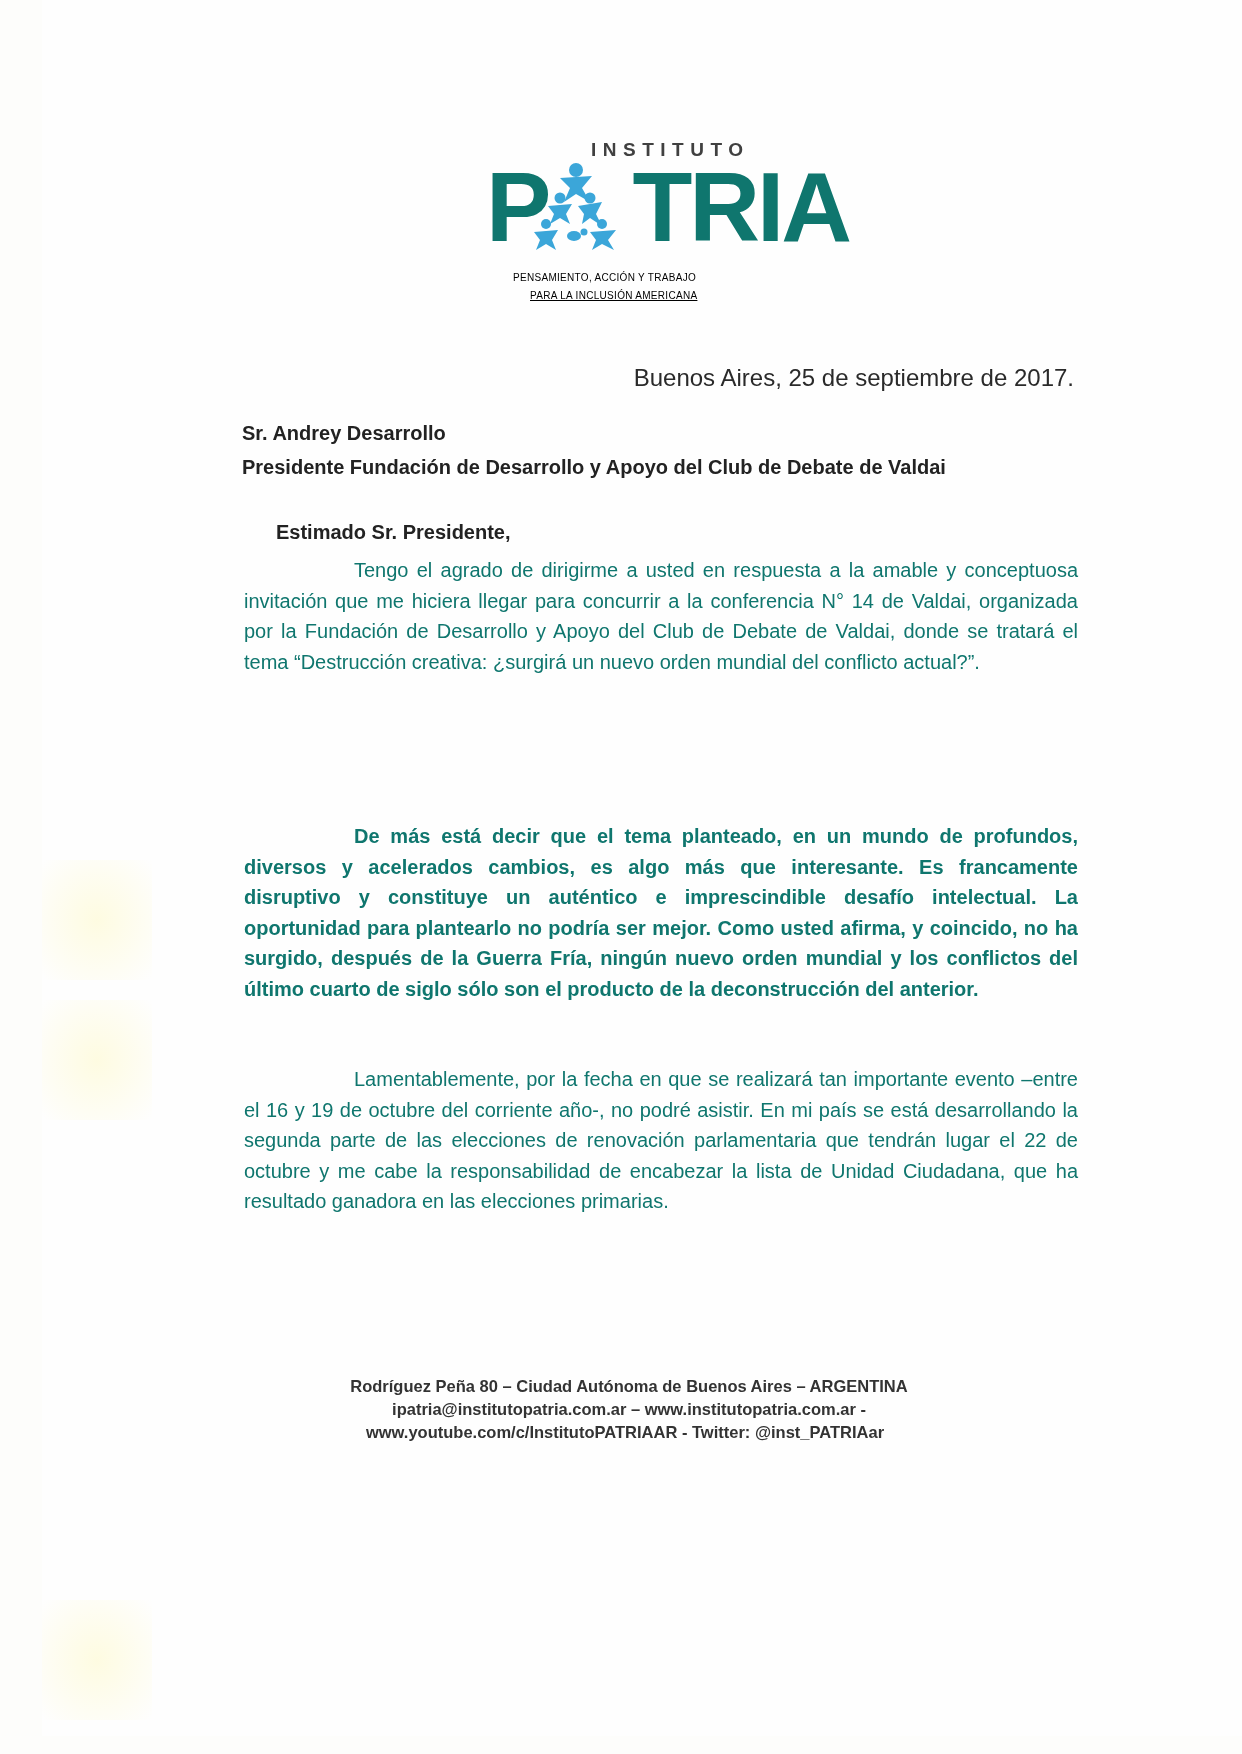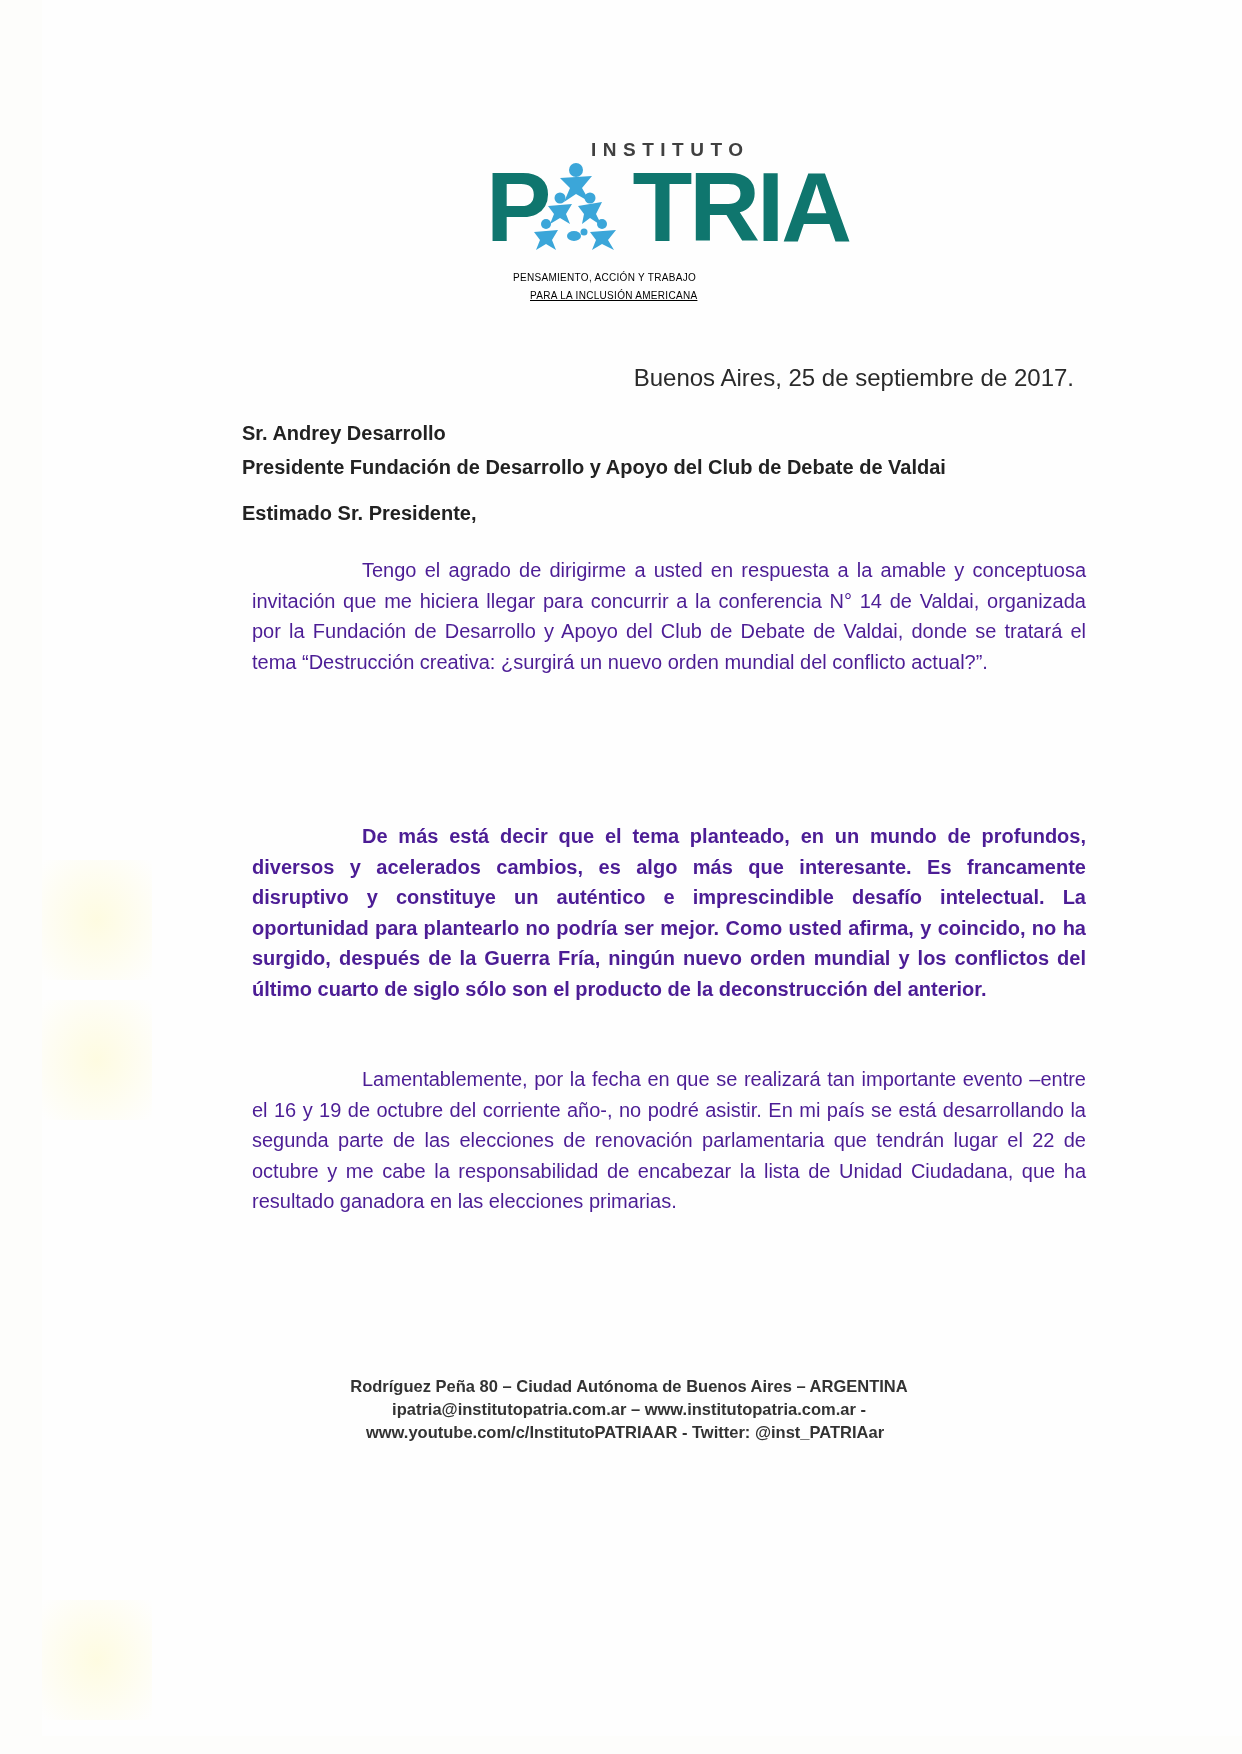--- a/index.html
+++ b/index.html
@@ -26,25 +26,25 @@
     .logo-figures { position: absolute; left: 530px; top: 162px; width: 90px; height: 90px; }
     .tagline {
       font-size: 10px; color: #000000; letter-spacing: 0.3px;
     }
     .t1 { left: 513px; top: 272px; }
     .t2 { left: 530px; top: 290px; text-decoration: underline; }
     .date { right: 168px; top: 364px; font-size: 24px; }
     .head { left: 242px; font-size: 20px; font-weight: bold; color: #222; }
     .h1 { top: 422px; }
     .h2 { top: 456px; }
-    .h3 { top: 502px; }
+    .h3 { top: 521px; margin-left: 34px; }
     .para {
       position: absolute; left: 244px; width: 834px;
       font-size: 20px; line-height: 30.6px; text-align: justify;
-      text-indent: 110px; color: #4c1d95; margin-left: 8px;
+      text-indent: 110px; color: #0f766e;
     }
     .p1 { top: 555px; }
     .p2 { top: 821px; font-weight: bold; }
     .p3 { top: 1064px; }
     .footer {
       position: absolute; left: 8px; width: 1242px; text-align: center;
       font-size: 16.5px; font-weight: bold; color: #333;
     }
     .f1 { top: 1377px; left: 8px; }
     .f2 { top: 1400px; }

